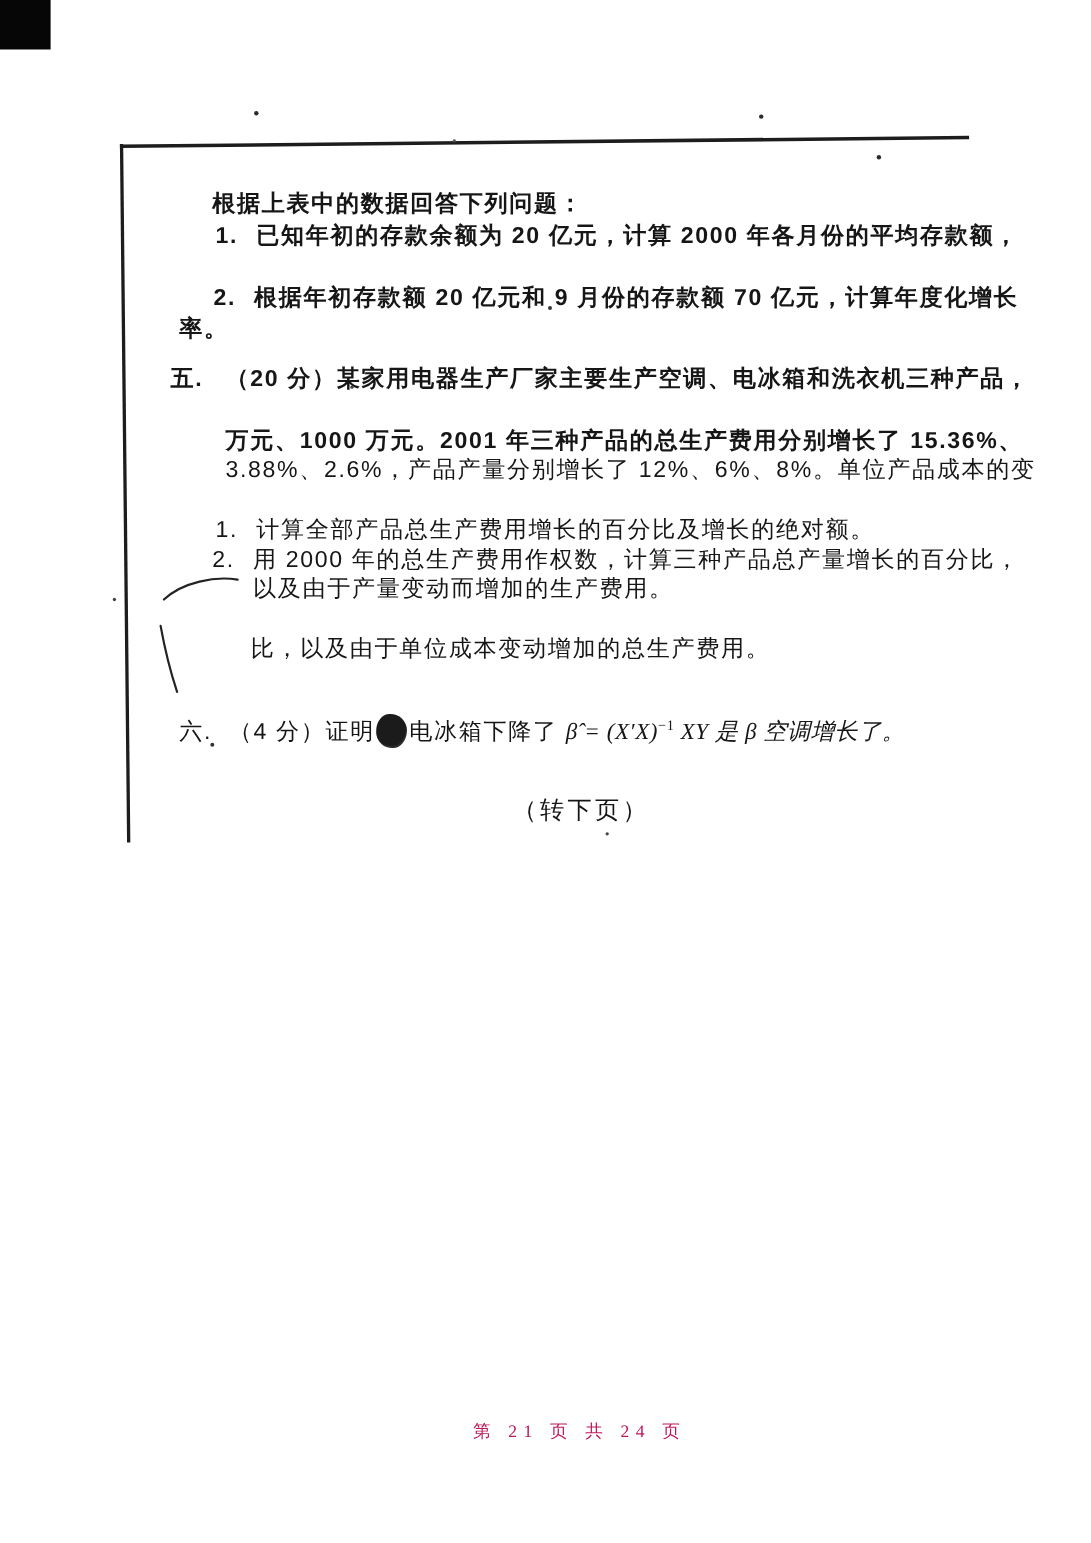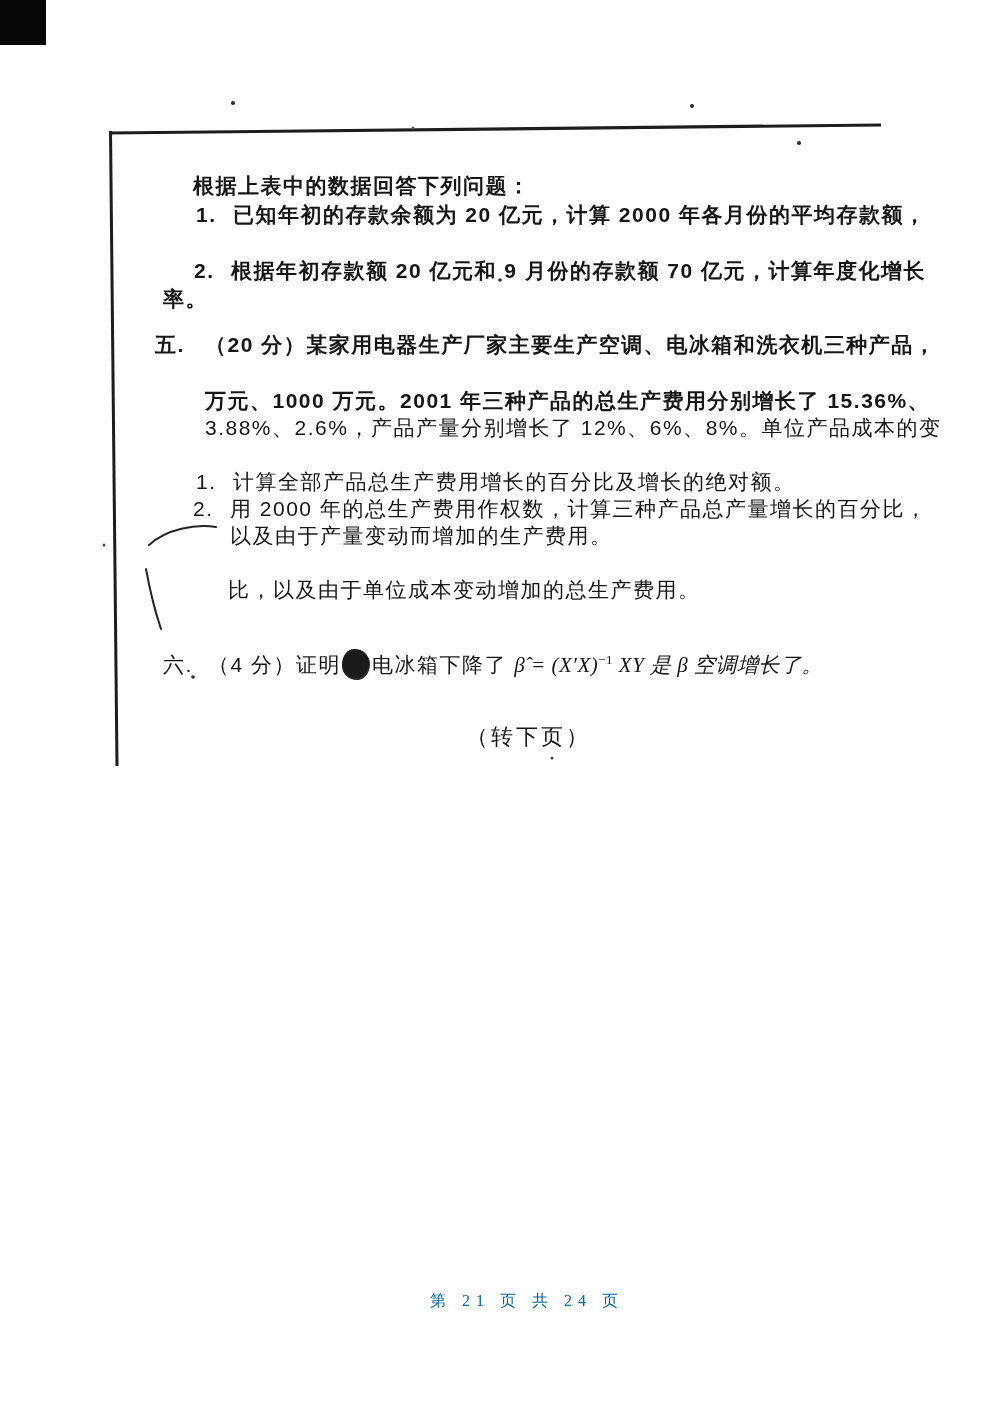--- a/index.html
+++ b/index.html
@@ -35,21 +35,21 @@
   }
   .corner{
     position:absolute;left:0;top:0;
     width:46px;height:45px;
     background:#060606;
   }
   .footer{
     position:absolute;left:430px;top:1291px;
     font-size:16px;letter-spacing:6px;
     font-family:"Liberation Serif","DejaVu Serif",serif;
-    color:#0369a1;
+    color:#be185d;
   }
   .continue{
     position:absolute;left:466px;top:722px;
     font-size:22px;letter-spacing:3px;
   }
   svg.overlay{
     position:absolute;left:0;top:0;
     pointer-events:none;
     z-index:5;
   }

